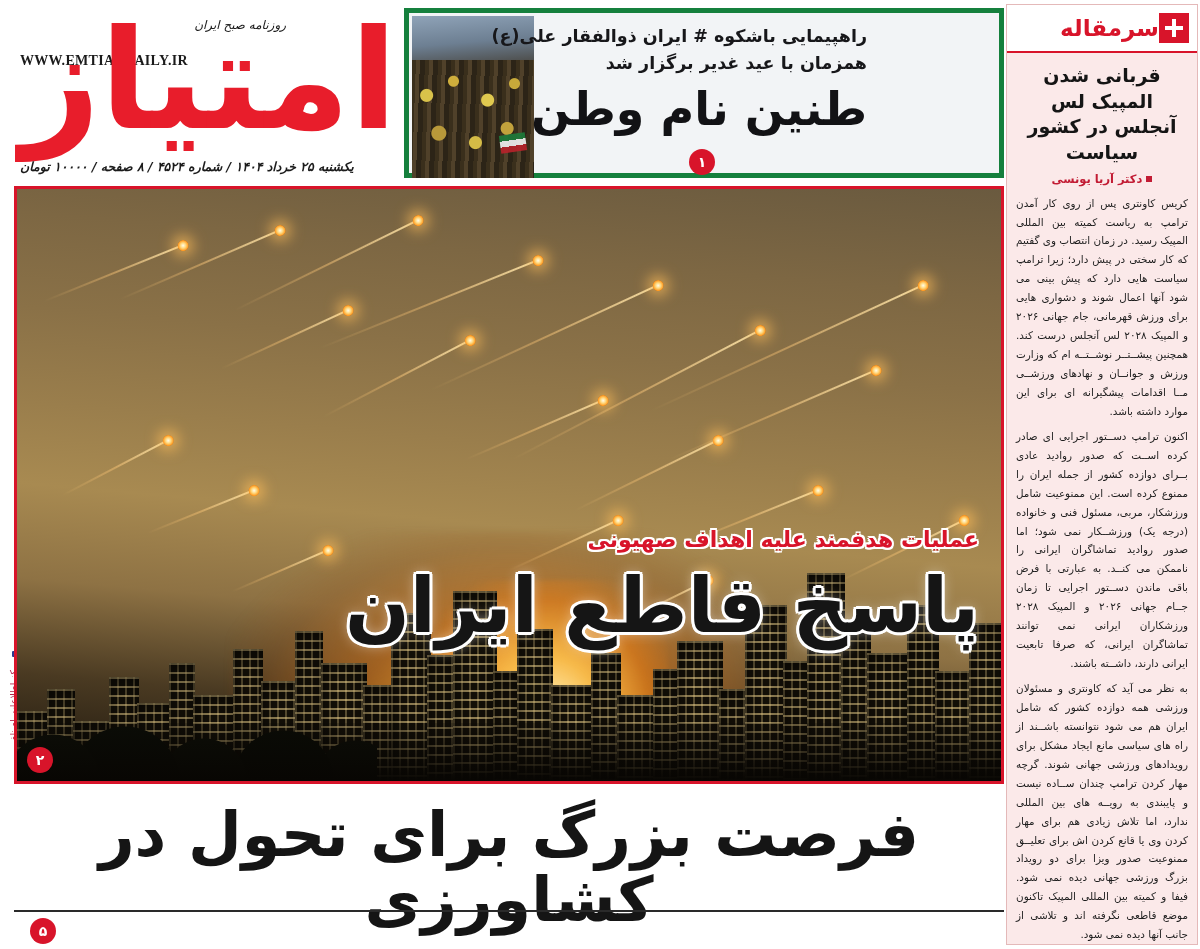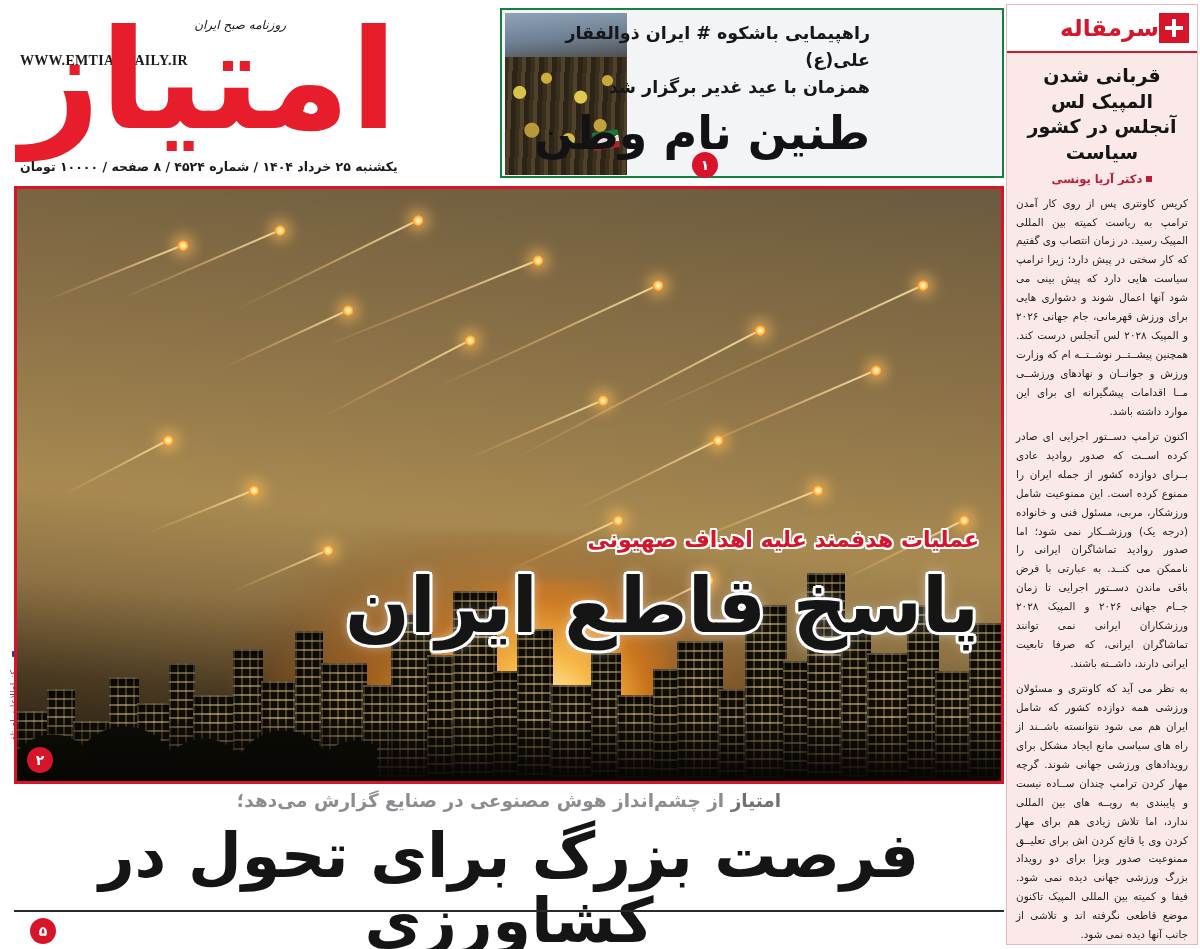--- a/index.html
+++ b/index.html
@@ -24,22 +24,22 @@
     letter-spacing:.2px;
   }
   .edge-vtext .dot{display:inline-block;width:6px;height:6px;background:#2b3a8f;
     border-radius:1px;margin-left:3px;vertical-align:middle;}
 
   
   .masthead{
     position:absolute;left:14px;top:4px;width:990px;height:178px;
   }
   .teaser-box{
-    position:absolute;right:0;top:4px;width:504px;height:170px;
-    background:#f2f4f6;border:2px solid #15803d;
+    position:absolute;right:0;top:4px;width:600px;height:170px;
+    background:#f2f4f6;border:5px solid #15803d;
     box-sizing:border-box;
   }
   .teaser-photo{
     position:absolute;left:3px;top:3px;width:122px;height:162px;
     overflow:hidden;background:#4a3a22;
   }
   .teaser-photo .sky{position:absolute;inset:0;background:
       linear-gradient(175deg,#8fa3b8 0%, #6d7f92 18%, #3c3325 40%, #2b2417 100%);}
   .teaser-photo .crowd{position:absolute;left:0;right:0;bottom:0;height:118px;
       background:
@@ -88,21 +88,21 @@
     font-style:italic;letter-spacing:.4px;
   }
   .logo-url{
     position:absolute;left:6px;top:14px;font-size:14px;color:#1b1b1b;
     font-weight:700;letter-spacing:.3px;direction:ltr;
     font-family:"Liberation Serif",serif;
     margin-top:35px;
   }
   .logo-dateline{
     position:absolute;left:6px;bottom:8px;font-size:12.5px;color:#1b1b1b;
-    font-weight:700;direction:rtl;letter-spacing:-.2px;
+    font-weight:700;direction:rtl;letter-spacing:-.2px;font-style:italic;
   }
 
   
   .editorial{
     position:absolute;right:2px;top:4px;width:192px;height:941px;
     background:#fbe9e9;border:1px solid #e4b9b9;box-sizing:border-box;
     overflow:hidden;
   }
   .ed-header{
     position:relative;height:46px;border-bottom:2px solid #d8142a;
@@ -413,22 +413,18 @@
       <div class="trees"></div>
       <div class="ground"></div>
     </div>
 
     <div class="photo-kicker">عملیات هدفمند علیه اهداف صهیونی</div>
     <div class="photo-head">پاسخ قاطع ایران</div>
     <div class="pagebadge badge-photo">۲</div>
   </div>
 
   <div class="bottom">
-    <div class="bottom-kicker">
-      <span class="brand">امتیاز</span>
-      <span>از چشم‌انداز هوش مصنوعی در صنایع گزارش می‌دهد؛</span>
-    </div>
     <div class="bottom-head">فرصت بزرگ برای تحول در کشاورزی</div>
     <div class="bottom-rule"></div>
     <div class="pagebadge badge-bottom">۵</div>
   </div>
 
 </div>
 
 </body></html>

